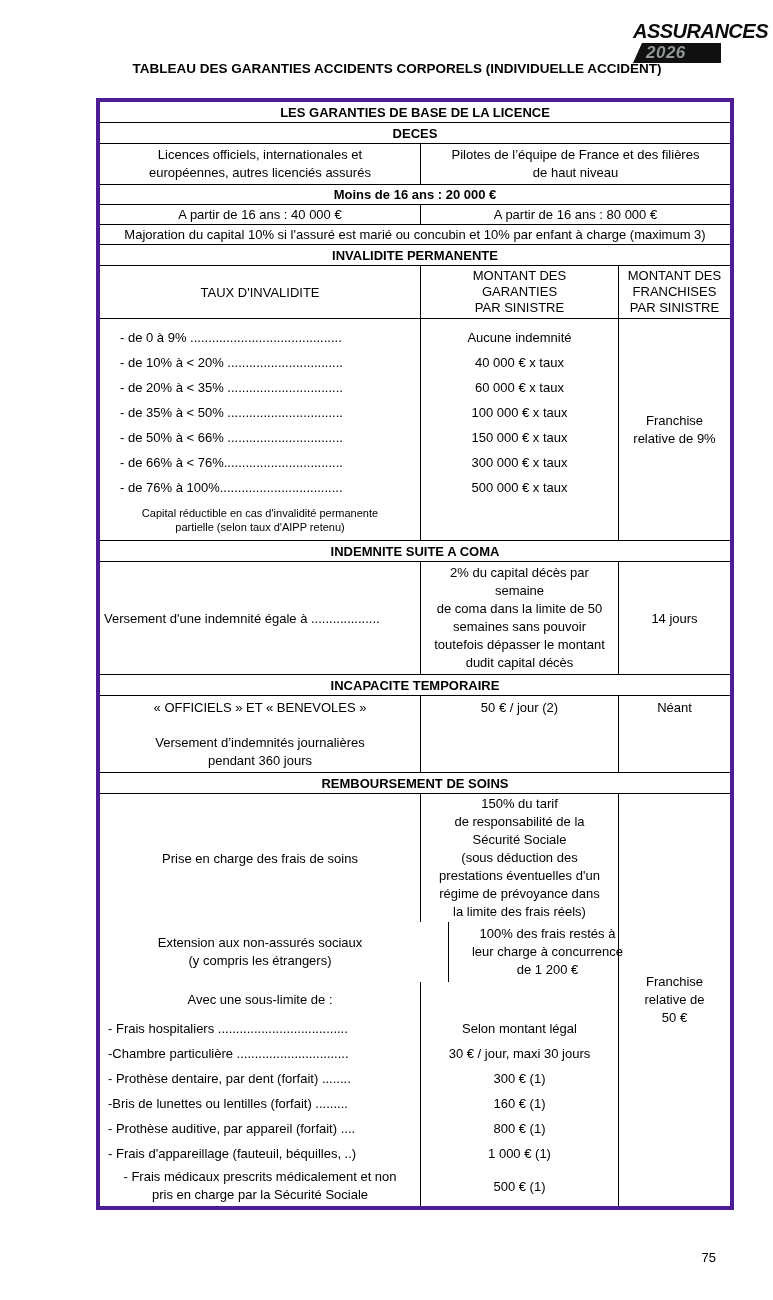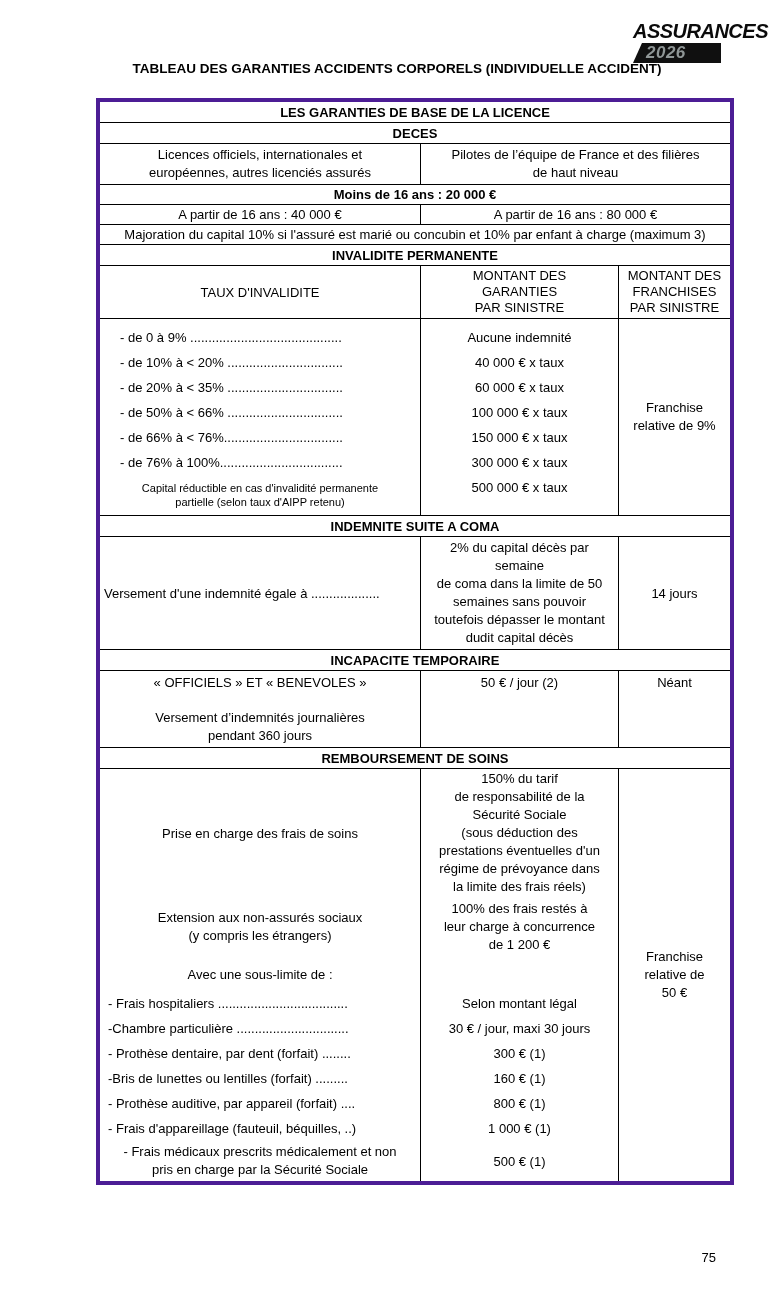--- a/index.html
+++ b/index.html
@@ -59,21 +59,21 @@
   .top-pad { padding-top:4px; }
   
   .soins-grid { flex:0 0 518px; width:518px; display:flex; flex-direction:column; }
   .srow { display:flex; align-items:stretch; }
   .sl { flex:0 0 320px; width:320px; display:flex; align-items:center; padding:0 4px; }
   .sl.center-txt { justify-content:center; text-align:center; }
   .sl.left-txt { justify-content:flex-start; padding-left:8px; white-space:nowrap; overflow:hidden; }
   .sv { flex:0 0 198px; width:198px; border-left:1.5px solid #000;
         display:flex; align-items:center; justify-content:center; text-align:center; padding:0 3px; }
   .srow-a { height:128px; }
-  .srow-b { height:60px; }
+  .srow-b { height:60px;gap:28px; }
   .srow-c { height:34px; }
   .srow-s { height:25px; }
   .srow-last { height:40px; }
   
   .page-number { position:absolute; top:1250px; left:78px; width:638px; text-align:right; font-size:13px; }
 </style>
 </head>
 <body>
 
 <div class="page">
@@ -129,20 +129,21 @@
       <div class="c col3 center pre lh16 vc bl">MONTANT DES
 FRANCHISES
 PAR SINISTRE</div>
     </div>
 
     <div class="row">
       <div class="c col1" style="padding-top:6px; padding-bottom:6px;">
         <div class="inv-label">- de 0 à 9% ..........................................</div>
         <div class="inv-label">- de 10% à &lt; 20% ................................</div>
         <div class="inv-label">- de 20% à &lt; 35% ................................</div>
+        <div class="inv-label">- de 35% à &lt; 50% ................................</div>
         <div class="inv-label">- de 50% à &lt; 66% ................................</div>
         <div class="inv-label">- de 66% à &lt; 76%.................................</div>
         <div class="inv-label">- de 76% à 100%..................................</div>
         <div class="inv-note pre">Capital réductible en cas d'invalidité permanente
 partielle (selon taux d'AIPP retenu)</div>
       </div>
       <div class="c col2 bl" style="padding-top:6px;">
         <div class="inv-value">Aucune indemnité</div>
         <div class="inv-value">40 000 € x taux</div>
         <div class="inv-value">60 000 € x taux</div>

